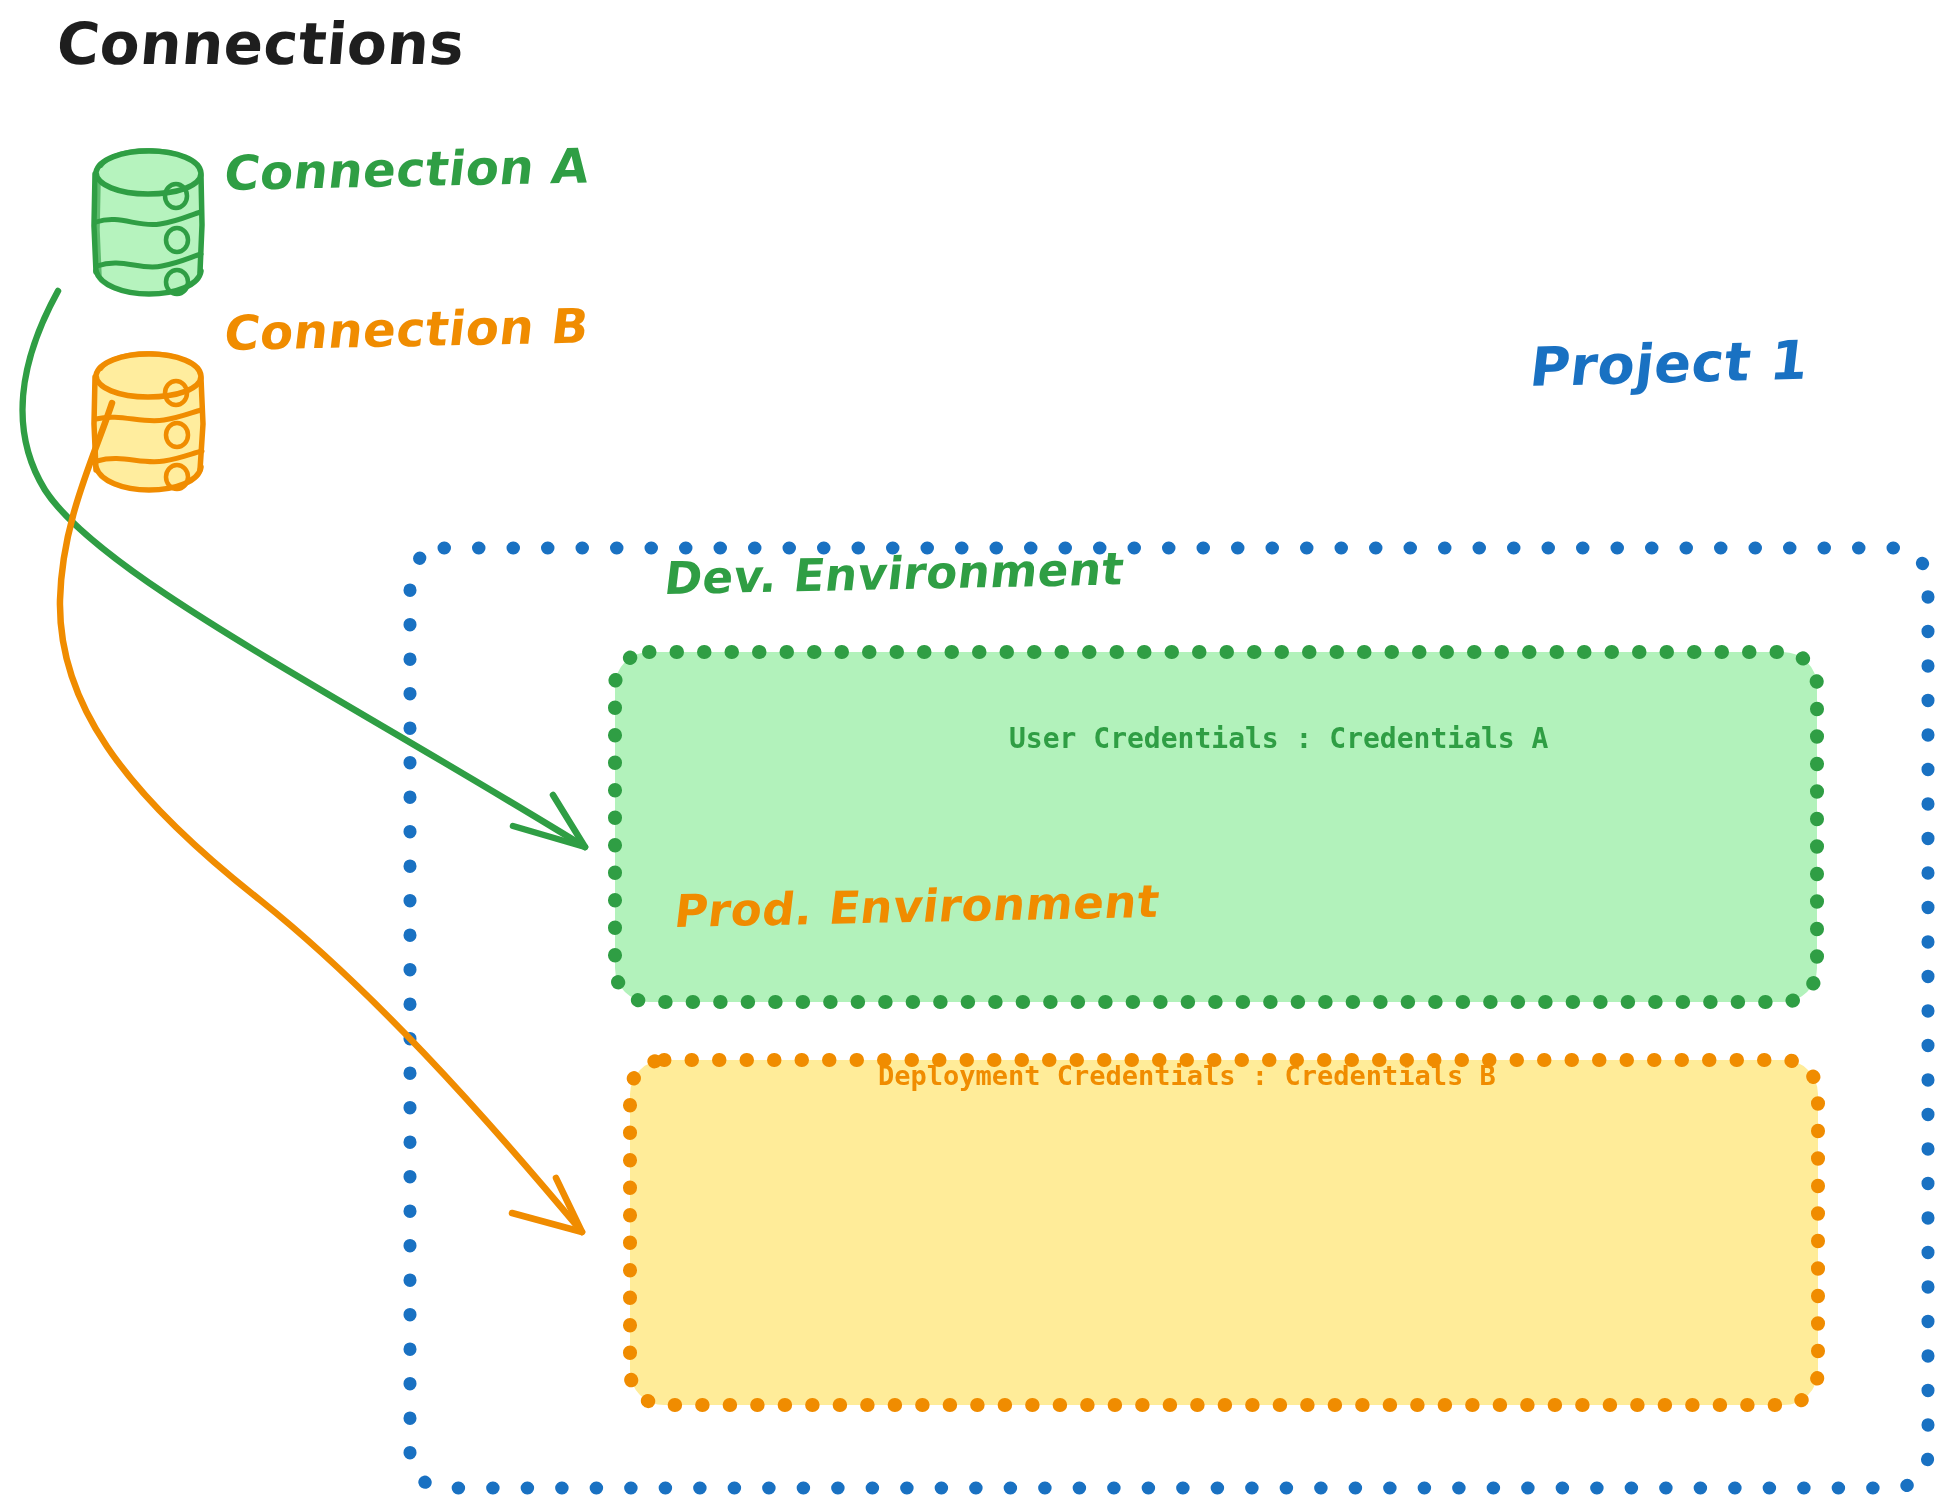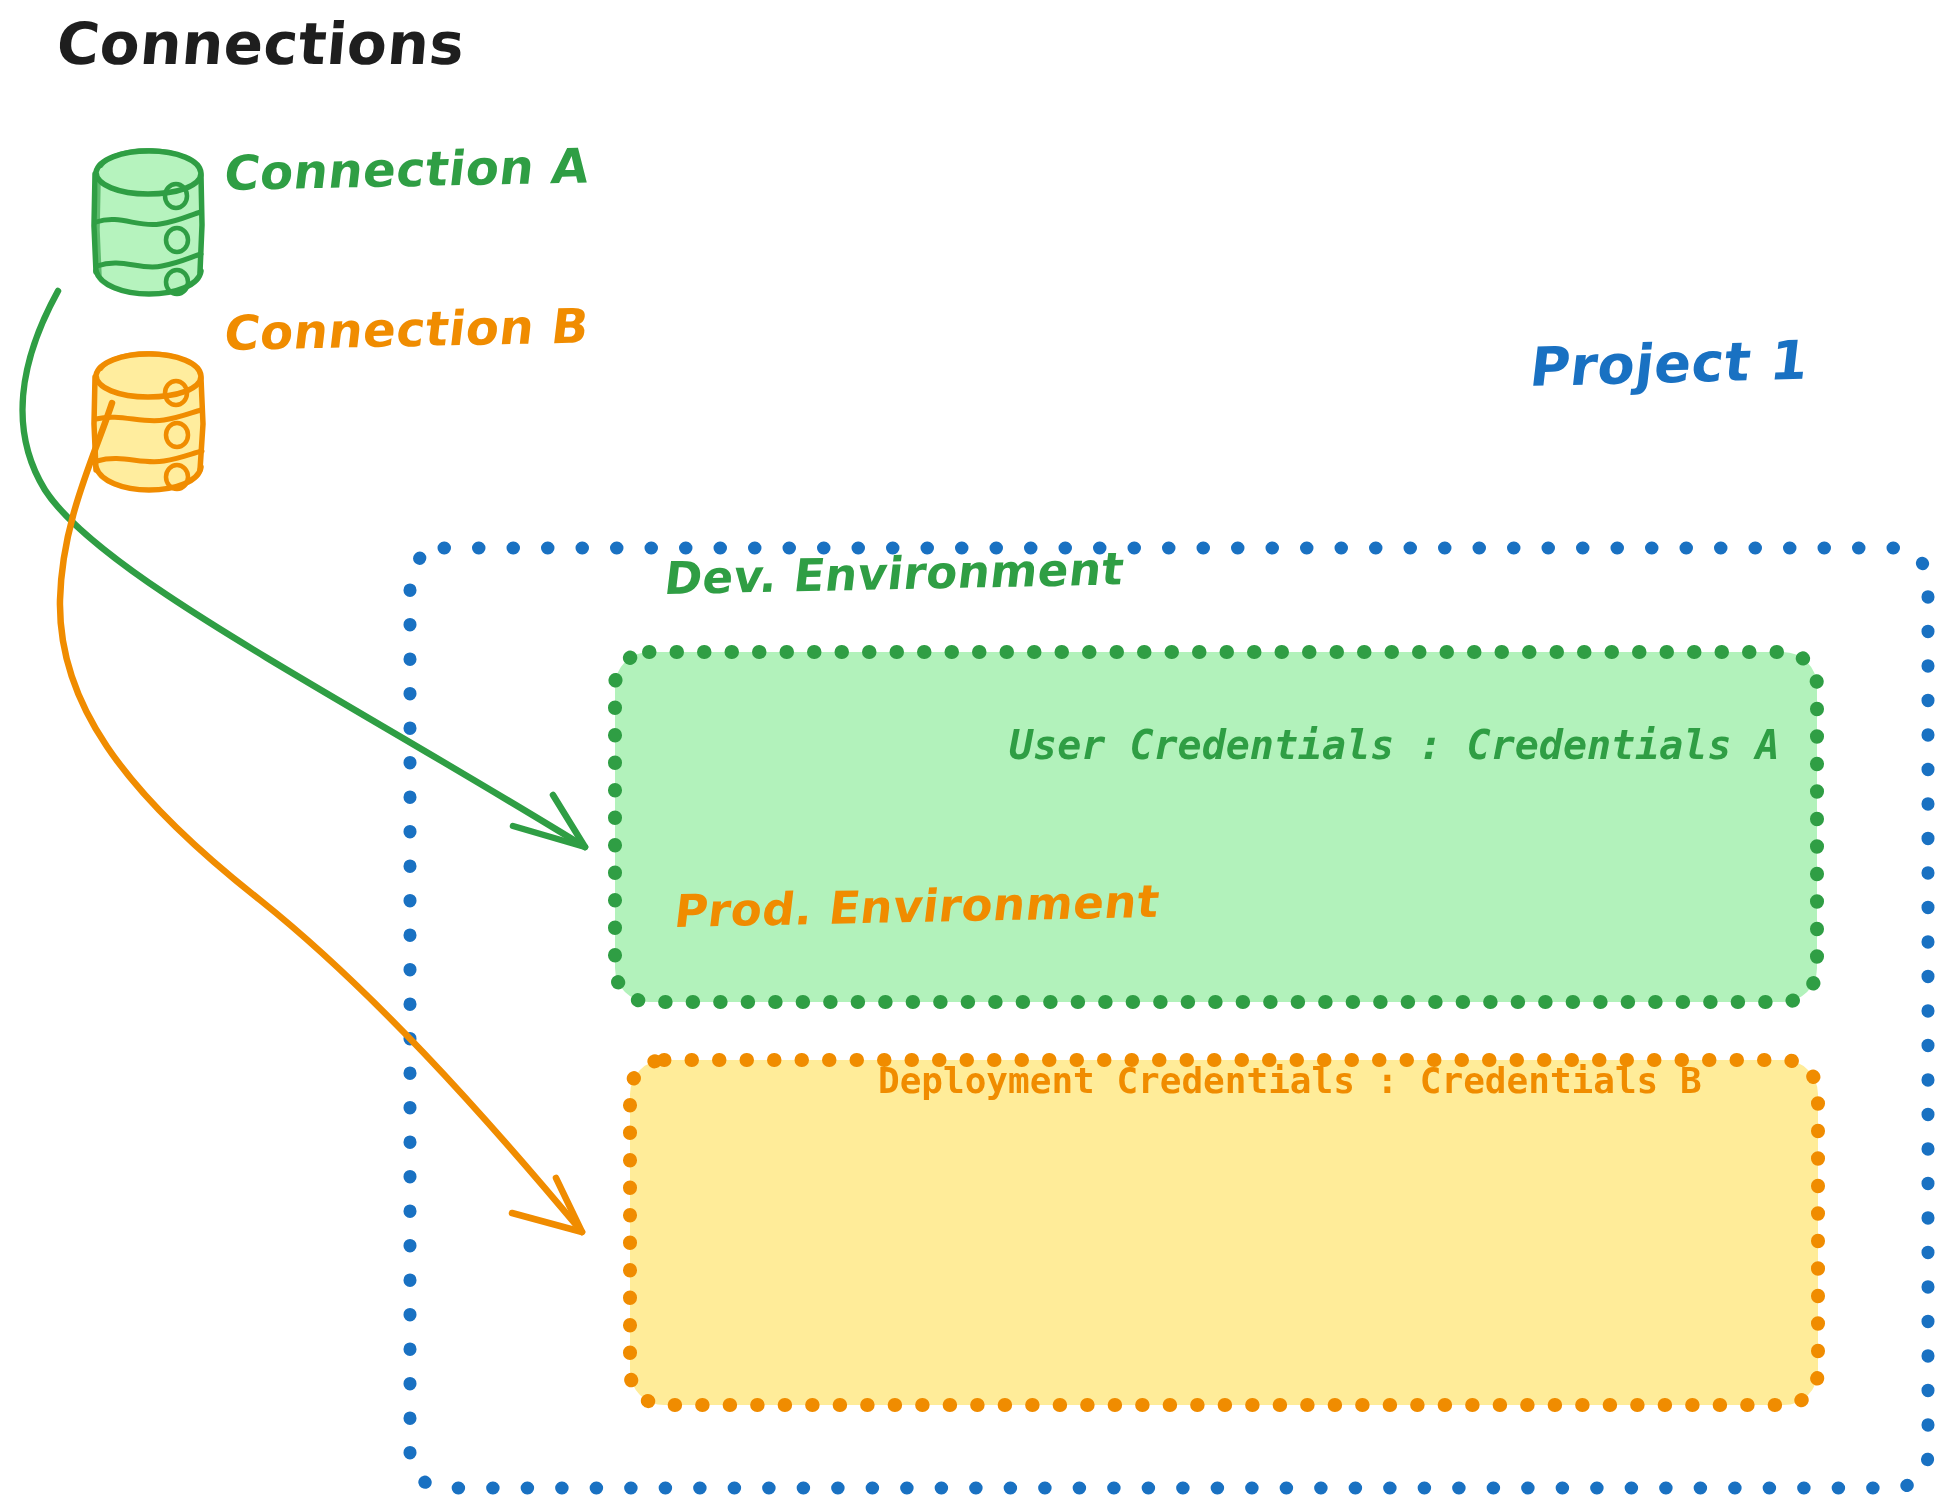--- a/index.html
+++ b/index.html
@@ -82,29 +82,28 @@
     left: 678px;
     top: 885px;
     font-size: 45px;
     color: #f08c00;
     transform: skewX(-8deg) rotate(-1.2deg);
   }
 
   #label-dev-credentials {
     left: 1009px;
     top: 722px;
-    font-size: 40px;
+    font-size: 28px;
     color: #2f9e44;
-    font-style: italic;
   }
 
   #label-prod-credentials {
     left: 878px;
     top: 1060px;
-    font-size: 36px;
+    font-size: 27px;
     color: #f08c00;
   }
 
   
   .hit {
     position: absolute;
     background: transparent;
   }
   #project-box-hit { left: 410px; top: 548px; width: 1518px; height: 940px; }
   #dev-box-hit     { left: 615px; top: 652px; width: 1202px; height: 350px; }

